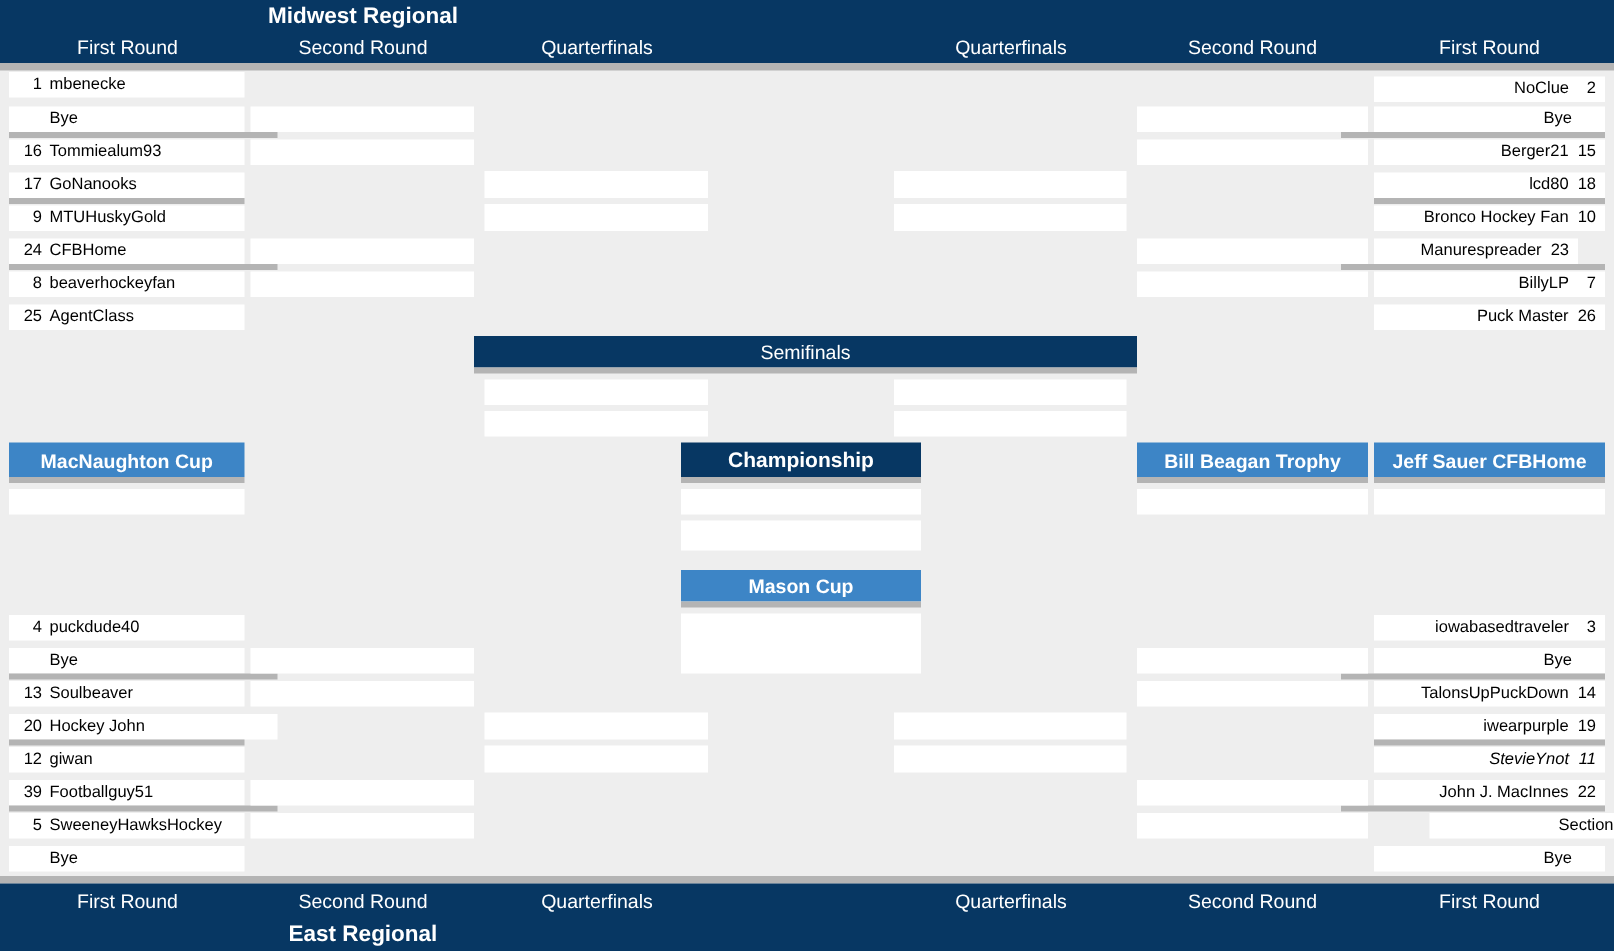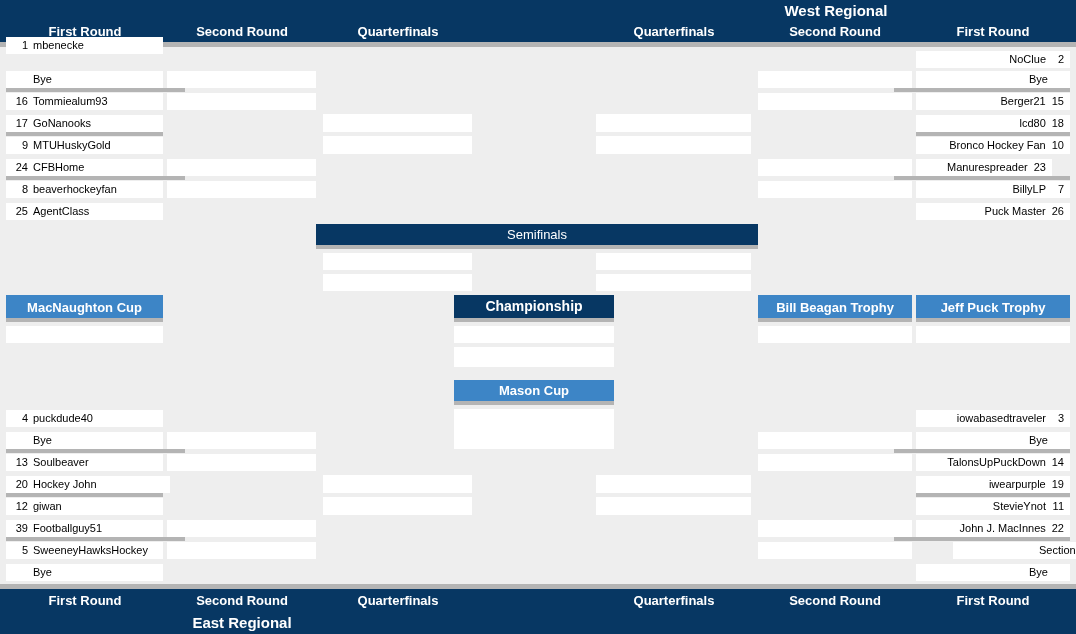--- a/index.html
+++ b/index.html
@@ -3,49 +3,49 @@
 <meta charset="utf-8">
 <style>
   html, body { margin:0; padding:0; }
   body { width:1076px; height:634px; position:relative; background:#eeeeee; overflow:hidden;
          font-family:"Liberation Sans", sans-serif; }
   .band { position:absolute; left:0; width:1076px; background:#073763; color:#fff; }
   .band-top { top:0; height:42px; }
   .band-bot { top:589px; height:45px; }
   .band-rule { position:absolute; left:0; width:1076px; height:5px; background:#b4b4b4; }
   .reg-title { position:absolute; font-weight:bold; font-size:15px; text-align:center; width:200px; }
-  .round-lbl { position:absolute; font-size:13px; text-align:center; width:158px;font-weight:bold; }
+  .round-lbl { position:absolute; font-size:13px; text-align:center; width:158px; }
   .slot { position:absolute; background:#fff; height:17px; font-size:11px; color:#000; line-height:17px;
           box-sizing:border-box; white-space:nowrap; overflow:hidden; }
   .slot.l { padding-left:4px; }
   .slot.r { text-align:right; padding-right:6px; }
   .seed { display:inline-block; width:18px; text-align:right; margin-right:5px; }
   .slot.r .seed { text-align:right; margin-right:0; margin-left:6px; width:auto; min-width:12px; }
   .conn { position:absolute; height:4px; background:#b4b4b4; }
   .hdr { position:absolute; color:#fff; text-align:center; font-weight:bold; box-sizing:border-box; }
   .hdr.dark { background:#073763; }
   .hdr.light { background:#3d85c6; }
   .hdr-rule { position:absolute; height:4px; background:#b4b4b4; }
   .blank { position:absolute; background:#fff; }
 </style>
 </head>
 <body>
 
 <div class="band band-top">
-  <div class="reg-title" style="left:736px;top:2px;">West Regional</div>
+  <div class="reg-title" style="left:142px;top:2px;">Midwest Regional</div>
   <div class="round-lbl" style="left:6px;top:24px;">First Round</div>
   <div class="round-lbl" style="left:163px;top:24px;">Second Round</div>
   <div class="round-lbl" style="left:319px;top:24px;">Quarterfinals</div>
   <div class="round-lbl" style="left:595px;top:24px;">Quarterfinals</div>
   <div class="round-lbl" style="left:756px;top:24px;">Second Round</div>
   <div class="round-lbl" style="left:914px;top:24px;">First Round</div>
 </div>
 <div class="band-rule" style="top:42px;"></div>
 
-<div class="slot l" style="left:6px;top:37px;width:157px;"><span class="seed">1</span><span>mbenecke</span></div>
+<div class="slot l" style="left:6px;top:48px;width:157px;"><span class="seed">1</span><span>mbenecke</span></div>
 <div class="slot l" style="left:6px;top:71px;width:157px;"><span class="seed"></span><span>Bye</span></div>
 <div class="conn" style="left:6px;top:88px;width:179px;"></div>
 <div class="slot l" style="left:6px;top:93px;width:157px;"><span class="seed">16</span><span>Tommiealum93</span></div>
 <div class="slot l" style="left:6px;top:115px;width:157px;"><span class="seed">17</span><span>GoNanooks</span></div>
 <div class="conn" style="left:6px;top:132px;width:157px;"></div>
 <div class="slot l" style="left:6px;top:137px;width:157px;"><span class="seed">9</span><span>MTUHuskyGold</span></div>
 <div class="slot l" style="left:6px;top:159px;width:157px;"><span class="seed">24</span><span>CFBHome</span></div>
 <div class="conn" style="left:6px;top:176px;width:179px;"></div>
 <div class="slot l" style="left:6px;top:181px;width:157px;"><span class="seed">8</span><span>beaverhockeyfan</span></div>
 <div class="slot l" style="left:6px;top:203px;width:157px;"><span class="seed">25</span><span>AgentClass</span></div>
@@ -95,29 +95,29 @@
 <div class="blank" style="left:454px;top:409px;width:160px;height:40px;"></div>
 
 <div class="hdr light" style="left:6px;top:295px;width:157px;height:23px;font-size:13px;line-height:25px;">MacNaughton Cup</div>
 <div class="hdr-rule" style="left:6px;top:318px;width:157px;"></div>
 <div class="blank" style="left:6px;top:326px;width:157px;height:17px;"></div>
 
 <div class="hdr light" style="left:758px;top:295px;width:154px;height:23px;font-size:13px;line-height:25px;">Bill Beagan Trophy</div>
 <div class="hdr-rule" style="left:758px;top:318px;width:154px;"></div>
 <div class="blank" style="left:758px;top:326px;width:154px;height:17px;"></div>
 
-<div class="hdr light" style="left:916px;top:295px;width:154px;height:23px;font-size:13px;line-height:25px;">Jeff Puck Trophy</div>
+<div class="hdr light" style="left:916px;top:295px;width:154px;height:23px;font-size:13px;line-height:25px;">Jeff Sauer CFBHome</div>
 <div class="hdr-rule" style="left:916px;top:318px;width:154px;"></div>
 <div class="blank" style="left:916px;top:326px;width:154px;height:17px;"></div>
 
 <div class="slot l" style="left:6px;top:410px;width:157px;"><span class="seed">4</span><span>puckdude40</span></div>
 <div class="slot l" style="left:6px;top:432px;width:157px;"><span class="seed"></span><span>Bye</span></div>
 <div class="conn" style="left:6px;top:449px;width:179px;"></div>
 <div class="slot l" style="left:6px;top:454px;width:157px;"><span class="seed">13</span><span>Soulbeaver</span></div>
-<div class="slot l" style="left:6px;top:476px;width:164px;"><span class="seed">20</span><span>Hockey John</span></div>
+<div class="slot l" style="left:6px;top:476px;width:179px;"><span class="seed">20</span><span>Hockey John</span></div>
 <div class="conn" style="left:6px;top:493px;width:157px;"></div>
 <div class="slot l" style="left:6px;top:498px;width:157px;"><span class="seed">12</span><span>giwan</span></div>
 <div class="slot l" style="left:6px;top:520px;width:157px;"><span class="seed">39</span><span>Footballguy51</span></div>
 <div class="conn" style="left:6px;top:537px;width:179px;"></div>
 <div class="slot l" style="left:6px;top:542px;width:157px;"><span class="seed">5</span><span>SweeneyHawksHockey</span></div>
 <div class="slot l" style="left:6px;top:564px;width:157px;"><span class="seed"></span><span>Bye</span></div>
 
 <div class="blank" style="left:167px;top:432px;width:149px;height:17px;"></div>
 <div class="blank" style="left:167px;top:454px;width:149px;height:17px;"></div>
 <div class="blank" style="left:167px;top:520px;width:149px;height:17px;"></div>
@@ -125,21 +125,21 @@
 
 <div class="blank" style="left:323px;top:475px;width:149px;height:18px;"></div>
 <div class="blank" style="left:323px;top:497px;width:149px;height:18px;"></div>
 
 <div class="slot r" style="left:916px;top:410px;width:154px;"><span>iowabasedtraveler</span><span class="seed">3</span></div>
 <div class="slot r" style="left:916px;top:432px;width:154px;padding-right:22px;"><span>Bye</span></div>
 <div class="conn" style="left:894px;top:449px;width:176px;"></div>
 <div class="slot r" style="left:916px;top:454px;width:154px;"><span>TalonsUpPuckDown</span><span class="seed">14</span></div>
 <div class="slot r" style="left:916px;top:476px;width:154px;"><span>iwearpurple</span><span class="seed">19</span></div>
 <div class="conn" style="left:916px;top:493px;width:154px;"></div>
-<div class="slot r" style="left:916px;top:498px;width:154px;"><span>StevieYnot</span><span class="seed">11</span></div>
+<div class="slot r" style="left:916px;top:498px;width:154px;font-style:italic;"><span>StevieYnot</span><span class="seed">11</span></div>
 <div class="slot r" style="left:916px;top:520px;width:154px;"><span>John J. MacInnes</span><span class="seed">22</span></div>
 <div class="conn" style="left:894px;top:537px;width:176px;"></div>
 <div class="slot r" style="left:953px;top:542px;width:154px;"><span>SectionP</span><span class="seed">6</span></div>
 <div class="slot r" style="left:916px;top:564px;width:154px;padding-right:22px;"><span>Bye</span></div>
 
 <div class="blank" style="left:758px;top:432px;width:154px;height:17px;"></div>
 <div class="blank" style="left:758px;top:454px;width:154px;height:17px;"></div>
 <div class="blank" style="left:758px;top:520px;width:154px;height:17px;"></div>
 <div class="blank" style="left:758px;top:542px;width:154px;height:17px;"></div>
 

